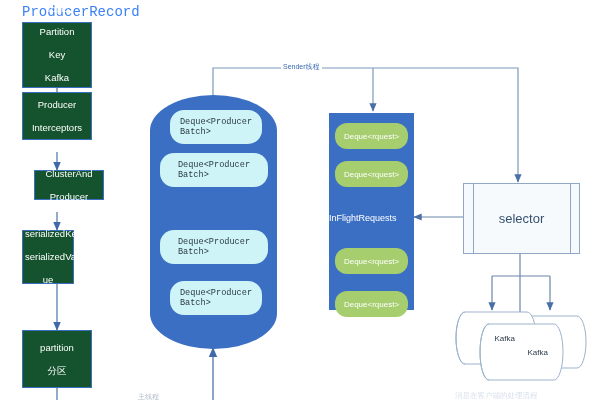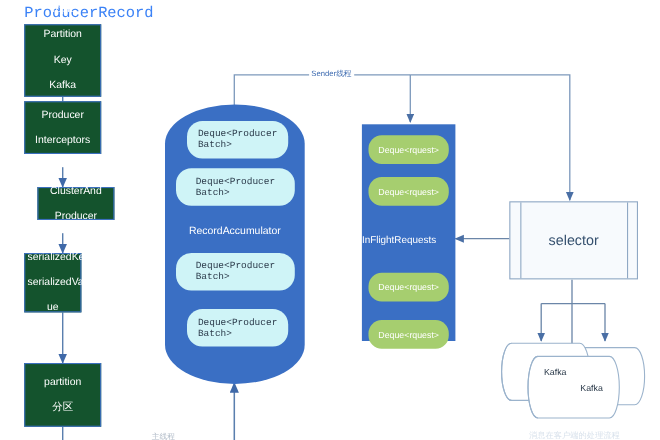--- a/index.html
+++ b/index.html
@@ -225,21 +225,20 @@
     </span>
   </div>
 
   <div class="pill" style="left:10px;top:58px;width:108px;height:34px;">
     <span>
       <span>Deque&lt;Producer</span><br>
       <span>Batch&gt;</span>
     </span>
   </div>
 
-  <div class="ra-label" style="top:110px;">RecordAccumulator</div>
 
   <div class="pill" style="left:10px;top:135px;width:108px;height:34px;">
     <span>
       <span>Deque&lt;Producer</span><br>
       <span>Batch&gt;</span>
     </span>
   </div>
 
   <div class="pill" style="left:20px;top:186px;width:92px;height:34px;">
     <span>
@@ -268,13 +267,13 @@
   <span>selector</span>
 </div>
 
 <div class="kafka-label" style="left:465px;top:334px;width:50px;">Kafka</div>
 <div class="kafka-label" style="left:498px;top:348px;width:50px;">Kafka</div>
 
 <div class="sender-label" style="left:281px;top:62px;">Sender线程</div>
 
 <div class="bottom-label" style="left:138px;top:392px;">主线程</div>
 
-<div class="watermark" style="left:481px;top:391px;">消息在客户端的处理流程</div>
+<div class="watermark" style="left:455px;top:391px;">消息在客户端的处理流程</div>
 
 </body></html>

